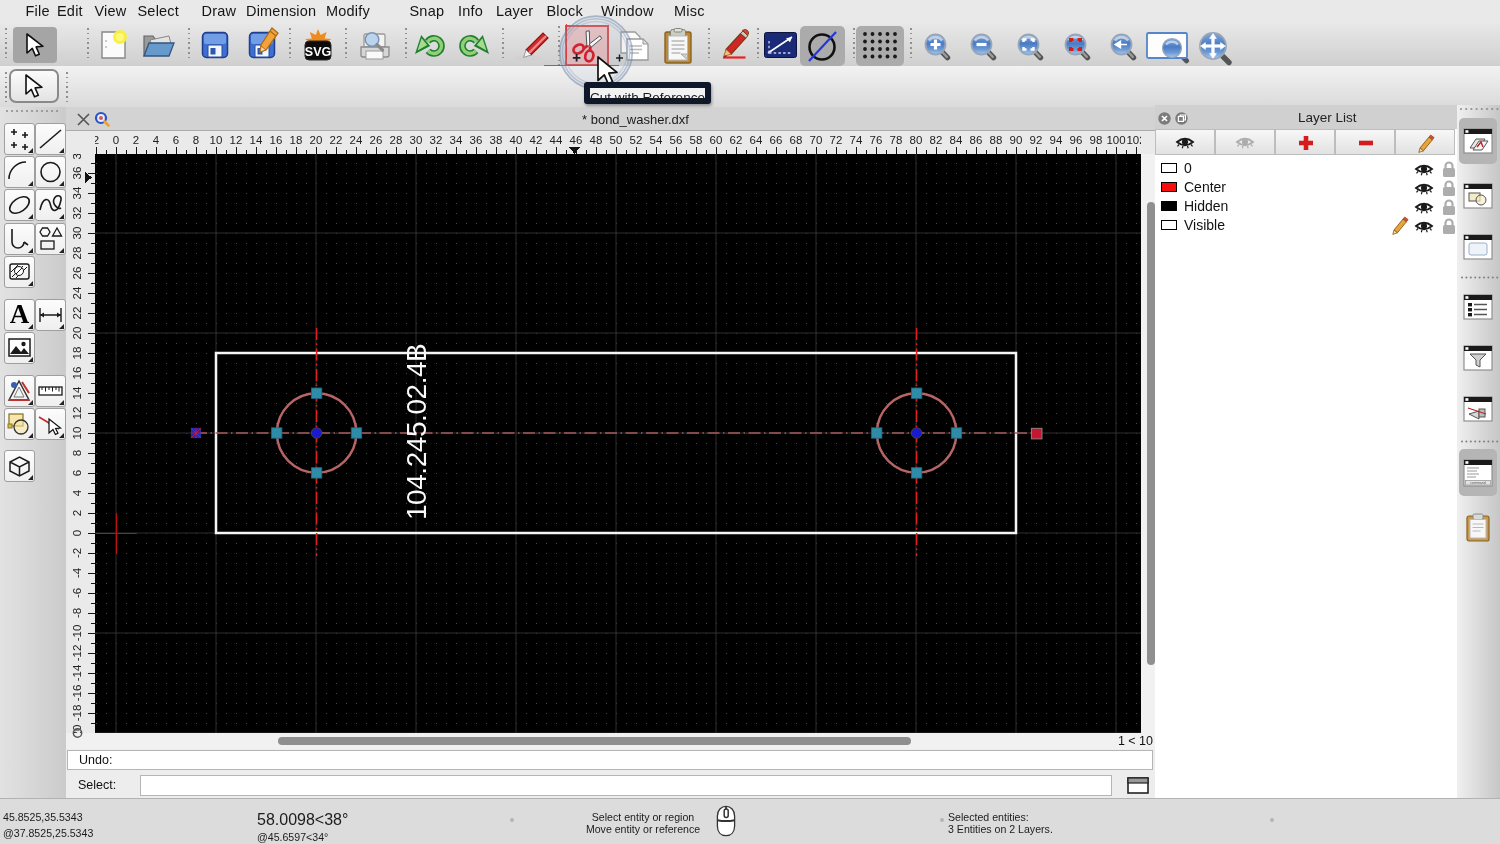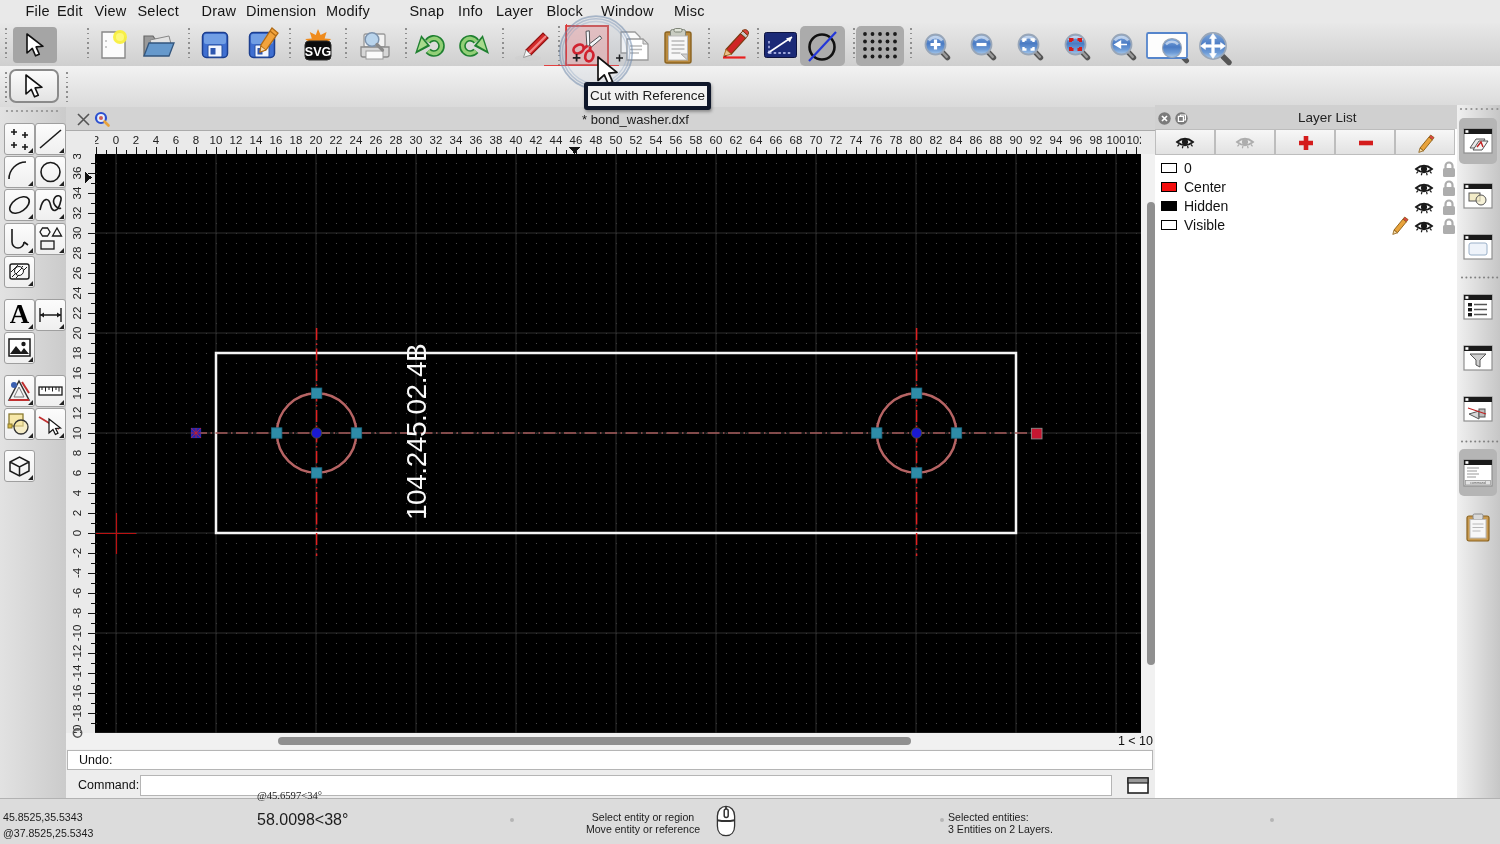--- a/index.html
+++ b/index.html
@@ -684,21 +684,21 @@
     <div class="abs" style="left:66px;top:733px;width:1089px;height:16px;background:#F1F1F1;"></div>
     <div class="abs" style="left:278px;top:737px;width:633px;height:8px;background:#8F8F8F;border-radius:4px;"></div>
     <svg class="abs" style="left:72px;top:727px;" width="12" height="12" viewBox="0 0 12 12">
       <circle cx="5.5" cy="6" r="4.2" fill="none" stroke="#555" stroke-width="1.4"></circle>
     </svg>
     <div class="abs" style="left:1095px;top:734px;width:58px;font-size:12.5px;color:#111;text-align:right;">1 &lt; 10</div>
     <div class="abs" style="left:66px;top:749px;width:1089px;height:22px;background:#EDEDED;"></div>
     <div class="abs" style="left:67px;top:750px;width:1086px;height:20px;background:#fff;border:1px solid #B5B5B5;box-sizing:border-box;"></div>
     <div class="abs" style="left:79px;top:753px;font-size:12.5px;color:#111;">Undo:</div>
     <div class="abs" style="left:66px;top:771px;width:1089px;height:27px;background:#EDEDED;"></div>
-    <div class="abs" style="left:78px;top:778px;font-size:12.5px;color:#111;">Command:</div>
+    <div class="abs" style="left:78px;top:778px;font-size:12.5px;color:#111;">Select:</div>
     <div class="abs" style="left:140px;top:775px;width:972px;height:21px;background:#fff;border:1px solid #B5B5B5;box-sizing:border-box;"></div>
     <svg class="abs" style="left:1127px;top:777px;" width="22" height="17" viewBox="0 0 22 17">
       <rect x="1" y="1" width="20" height="15" fill="#fff" stroke="#222" stroke-width="1.6"></rect>
       <rect x="1" y="1" width="20" height="5" fill="#999" stroke="#222" stroke-width="1.2"></rect>
     </svg>
     <div class="abs" style="left:1155px;top:105px;width:302px;height:693px;background:#fff;"></div>
     <div class="abs" style="left:1155px;top:105px;width:302px;height:24px;background:#D0D0D0;"></div>
     <svg class="abs" style="left:1158px;top:112px;" width="13" height="13" viewBox="0 0 13 13">
       <circle cx="6.5" cy="6.5" r="6.2" fill="#7b7b7b"></circle>
       <path d="M4,4 l5,5 M9,4 l-5,5" stroke="#fff" stroke-width="1.7"></path>
@@ -876,21 +876,21 @@
     <svg class="abs" style="left:1465px;top:513px;" width="26" height="30" viewBox="0 0 26 30">
       <rect x="2" y="3" width="22" height="25" rx="2" fill="#c89a50" stroke="#8a6320" stroke-width="1.2"></rect>
       <rect x="8" y="1" width="10" height="5.5" rx="1.5" fill="#d9d9d9" stroke="#8a8a8a"></rect>
       <rect x="5" y="6.5" width="16" height="18.5" fill="#f7f7f7" stroke="#bbb"></rect>
       <path d="M7.5,11 h11 M7.5,14.5 h11 M7.5,18 h8" stroke="#b9b9b9" stroke-width="1.2"></path>
     </svg>
     <div class="abs" style="left:0;top:798px;width:1500px;height:46px;background:#DCDCDC;border-top:1px solid #B2B2B2;box-sizing:border-box;"></div>
     <div class="abs" style="left:3px;top:810.5px;font-size:10.6px;color:#1c1c1c;">45.8525,35.5343</div>
     <div class="abs" style="left:3px;top:826.5px;font-size:10.6px;color:#1c1c1c;">@37.8525,25.5343</div>
     <div class="abs" style="left:257px;top:810.5px;font-size:16px;color:#1c1c1c;">58.0098&lt;38°</div>
-    <div class="abs" style="left:257px;top:790px;font-size:10.6px;color:#1c1c1c;font-family:Liberation Serif, serif;">@45.6597&lt;34°</div>
+    <div class="abs" style="left:257px;top:831px;font-size:10.6px;color:#1c1c1c;">@45.6597&lt;34°</div>
     <div class="abs" style="left:563px;top:810.5px;width:160px;text-align:center;font-size:10.6px;color:#1c1c1c;">Select entity or region</div>
     <div class="abs" style="left:563px;top:822.5px;width:160px;text-align:center;font-size:10.6px;color:#1c1c1c;">Move entity or reference</div>
     <div class="abs" style="left:948px;top:810.5px;font-size:10.6px;color:#1c1c1c;">Selected entities:</div>
     <div class="abs" style="left:948px;top:822.5px;font-size:10.6px;color:#1c1c1c;">3 Entities on 2 Layers.</div>
     <div class="abs" style="left:510px;top:818px;width:4px;height:4px;border-radius:2px;background:#B5B5B5;"></div>
     <div class="abs" style="left:940px;top:818px;width:4px;height:4px;border-radius:2px;background:#B5B5B5;"></div>
     <div class="abs" style="left:1270px;top:818px;width:4px;height:4px;border-radius:2px;background:#B5B5B5;"></div>
     <svg class="abs" style="left:716px;top:805px;" width="20" height="32" viewBox="0 0 20 32">
       <path d="M10,1.3 C14.8,1.3 18.6,5.2 18.6,11 V21 C18.6,27 15.2,30.7 10,30.7 C4.8,30.7 1.4,27 1.4,21 V11 C1.4,5.2 5.2,1.3 10,1.3 Z" fill="#fff" stroke="#333" stroke-width="1.3"></path>
       <path d="M1.4,15.2 Q10,17 18.6,15.2" fill="none" stroke="#333" stroke-width="2"></path>
@@ -898,13 +898,13 @@
       <rect x="8.2" y="4" width="4" height="8.4" rx="2" fill="#fff" stroke="#333" stroke-width="1.5"></rect>
     </svg>
     <svg class="abs" style="left:556px;top:12px;" width="80" height="82" viewBox="0 0 80 82">
       <circle cx="40" cy="40.5" r="36.3" fill="rgba(150,170,200,0.10)" stroke="rgba(104,132,168,0.50)" stroke-width="1.7"></circle>
       <circle cx="40" cy="40.5" r="33.7" fill="none" stroke="rgba(116,144,178,0.42)" stroke-width="1.5"></circle>
       <circle cx="40" cy="40.5" r="31" fill="none" stroke="rgba(128,156,190,0.32)" stroke-width="1.3"></circle>
     </svg>
     <svg class="abs" style="left:596px;top:55px;" width="24" height="33" viewBox="0 0 24 33">
       <path d="M2,2 L2,25.5 L8.3,19.8 L12.2,28.8 L16.6,26.9 L12.8,18.1 L21,17.4 Z" fill="#fff" stroke="#111" stroke-width="1.7" stroke-linejoin="round"></path>
     </svg>
-    <div class="abs" style="left:584px;top:82px;width:127px;height:28px;background:#F2F2F2;border:4px solid #0f172a;border-radius:3px;box-sizing:border-box;box-shadow:1px 2px 3px rgba(60,60,60,0.45);font-size:13.5px;color:#1a1a1a;text-align:center;line-height:20px;">Cut with Reference</div>
+    <div class="abs" style="left:584px;top:82px;width:127px;height:22px;background:#F2F2F2;border:6px solid #0f172a;border-radius:3px;box-sizing:border-box;box-shadow:1px 2px 3px rgba(60,60,60,0.45);font-size:13.5px;color:#1a1a1a;text-align:center;line-height:20px;">Cut with Reference</div>
   </div>
 </body></html>

